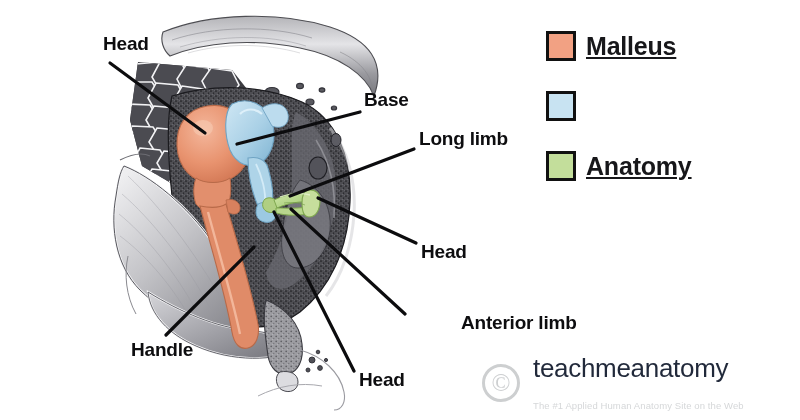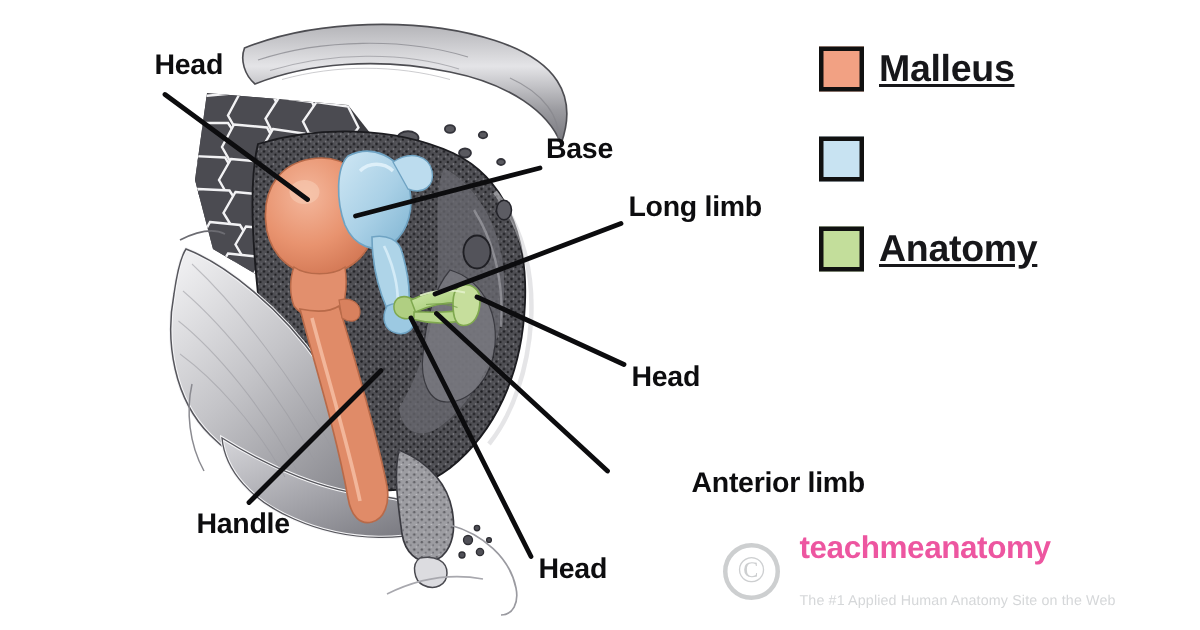--- a/index.html
+++ b/index.html
@@ -77,23 +77,23 @@
     font-size: 25px;
     line-height: 32px;
     text-align: center;
     box-sizing: border-box;
     flex: 0 0 auto;
   }
   #wm-text {
     margin-left: 13px;
   }
   #wm-name {
-    font-size: 21px;
-    font-weight: bold;
-    color: #ec4899;
+    font-size: 26px;
+    font-weight: normal;
+    color: #0f172a;
     letter-spacing: -0.3px;
     line-height: 1.05;
   }
   #wm-tag {
     font-size: 9.5px;
     color: #d2d4d6;
     letter-spacing: 0.1px;
     margin-top: 18px;
   }
 </style>

